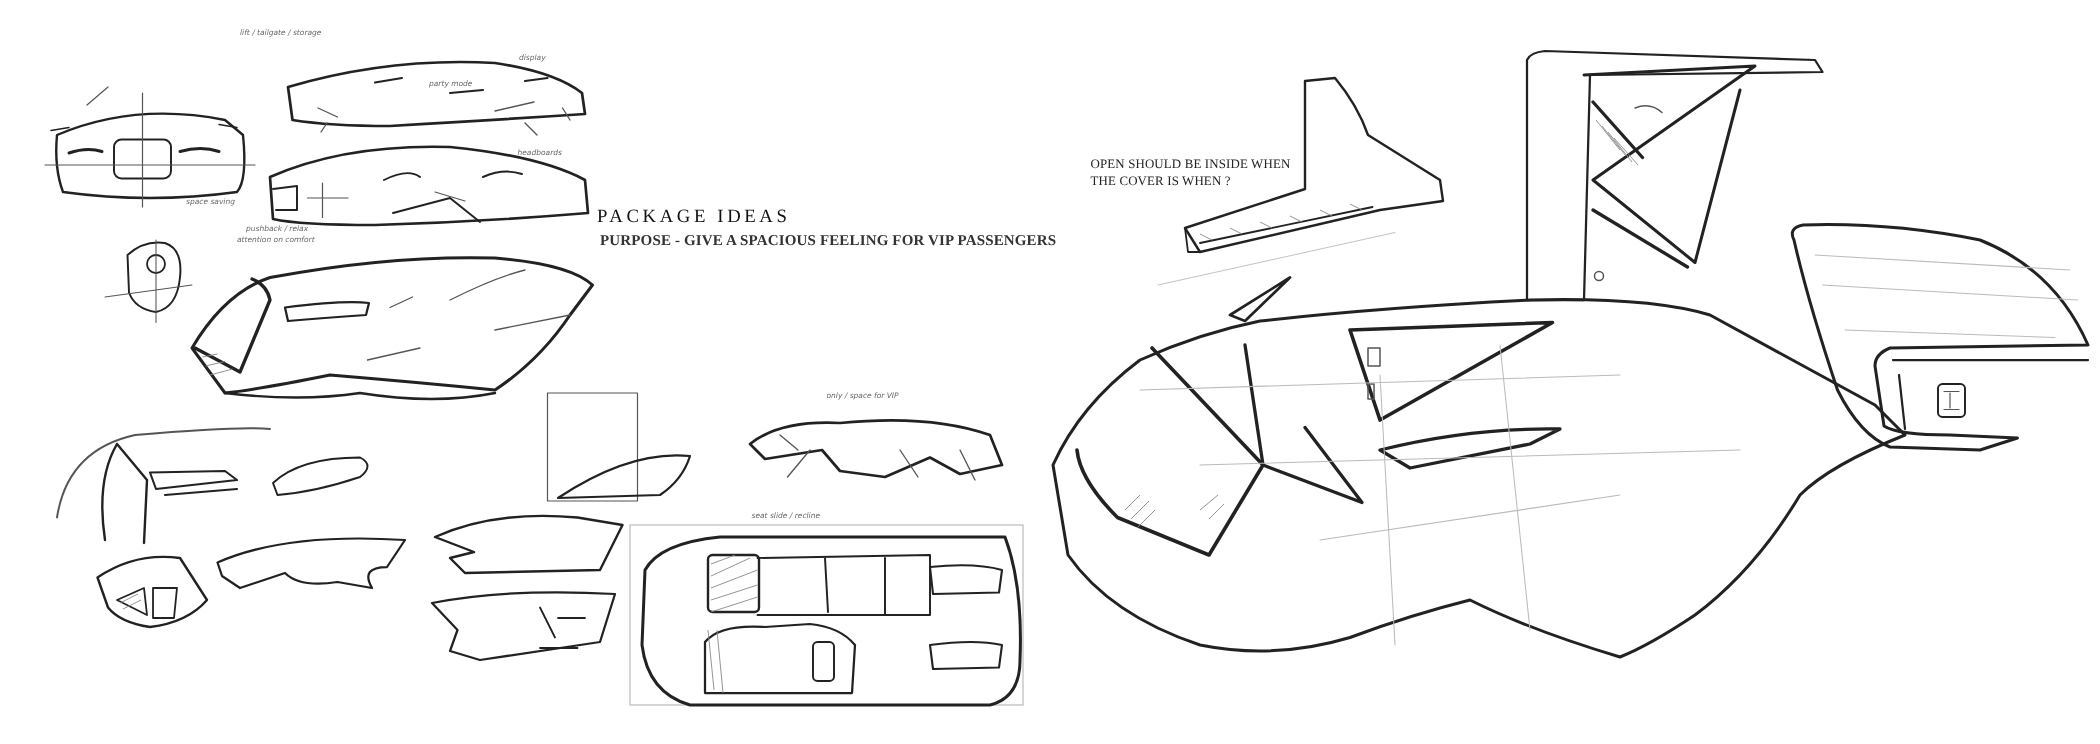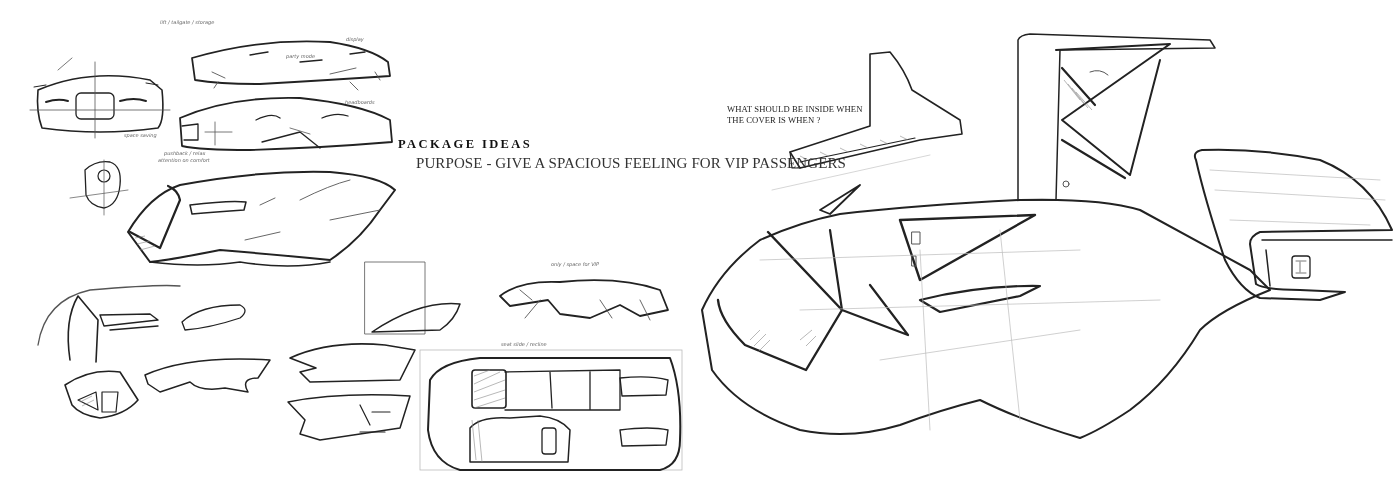--- a/index.html
+++ b/index.html
@@ -3,22 +3,22 @@
 <meta charset="utf-8">
 <style>
   html,body{margin:0;padding:0;background:#ffffff;}
   body{width:1400px;height:496px;overflow:hidden;position:relative;font-family:"DejaVu Serif",serif;color:#1a1a1a;}
   .page{position:absolute;inset:0;width:1400px;height:496px;background:#fff;}
   svg.sketch{position:absolute;left:0;top:0;width:1400px;height:496px;}
   .s1{stroke:#222;fill:none;stroke-linecap:round;stroke-linejoin:round;}
   .s2{stroke:#555;fill:none;stroke-linecap:round;stroke-linejoin:round;}
   .s3{stroke:#bbb;fill:none;stroke-linecap:round;}
   .hatch{stroke:#888;stroke-width:0.6;}
-  .title{position:absolute;left:398px;top:137px;font-family:"Liberation Serif",serif;font-weight:bold;font-size:12.5px;letter-spacing:2.4px;color:#111;white-space:nowrap;}
-  .subtitle{position:absolute;left:416px;top:155px;font-family:"Liberation Serif",serif;font-size:15px;color:#333;white-space:nowrap;letter-spacing:0.1px;}
+  .title{position:absolute;left:398px;top:137px;font-family:"Liberation Serif",serif;font-weight:normal;font-size:12.5px;letter-spacing:2.4px;color:#111;white-space:nowrap;}
+  .subtitle{position:absolute;left:400px;top:155px;font-family:"Liberation Serif",serif;font-size:10px;color:#333;white-space:nowrap;letter-spacing:0.1px;font-weight:bold;}
   .question{position:absolute;left:727px;top:104px;font-family:"Liberation Serif",serif;font-size:8.6px;line-height:10.5px;color:#222;letter-spacing:0.1px;}
   .hand{position:absolute;font-family:"DejaVu Sans",sans-serif;font-style:italic;font-size:5px;color:#666;white-space:nowrap;}
 </style>
 </head>
 <body>
 
 <div class="page">
 
   <svg class="sketch" viewBox="0 0 1400 496" xmlns="http://www.w3.org/2000/svg">
 
@@ -130,21 +130,21 @@
       <rect class="s1" x="1292" y="256" width="18" height="22" rx="3" stroke-width="1.3"></rect>
       <path class="s2" stroke-width="0.8" d="M1296 261 L1306 261 M1296 273 L1306 273 M1300 262 L1300 272"></path>
       <path class="s3" stroke-width="0.7" d="M1210 170 L1380 180 M1215 190 L1385 200 M1230 220 L1370 225"></path>
     </g>
   </svg>
 
   <div class="title">PACKAGE IDEAS</div>
   <div class="subtitle">PURPOSE - GIVE A SPACIOUS FEELING FOR VIP PASSENGERS</div>
 
   <div class="question">
-    <div>WHAT SHOULD BE INSIDE WHEN</div>
+    <div>OPEN SHOULD BE INSIDE WHEN</div>
     <div>THE COVER IS WHEN ?</div>
   </div>
 
   <div class="hand" style="left:160px;top:19px;">lift / tailgate / storage</div>
   <div class="hand" style="left:346px;top:36px;">display</div>
   <div class="hand" style="left:286px;top:53px;">party mode</div>
   <div class="hand" style="left:345px;top:99px;">headboards</div>
   <div class="hand" style="left:124px;top:132px;">space saving</div>
   <div class="hand" style="left:164px;top:150px;">pushback / relax</div>
   <div class="hand" style="left:158px;top:157px;">attention on comfort</div>

